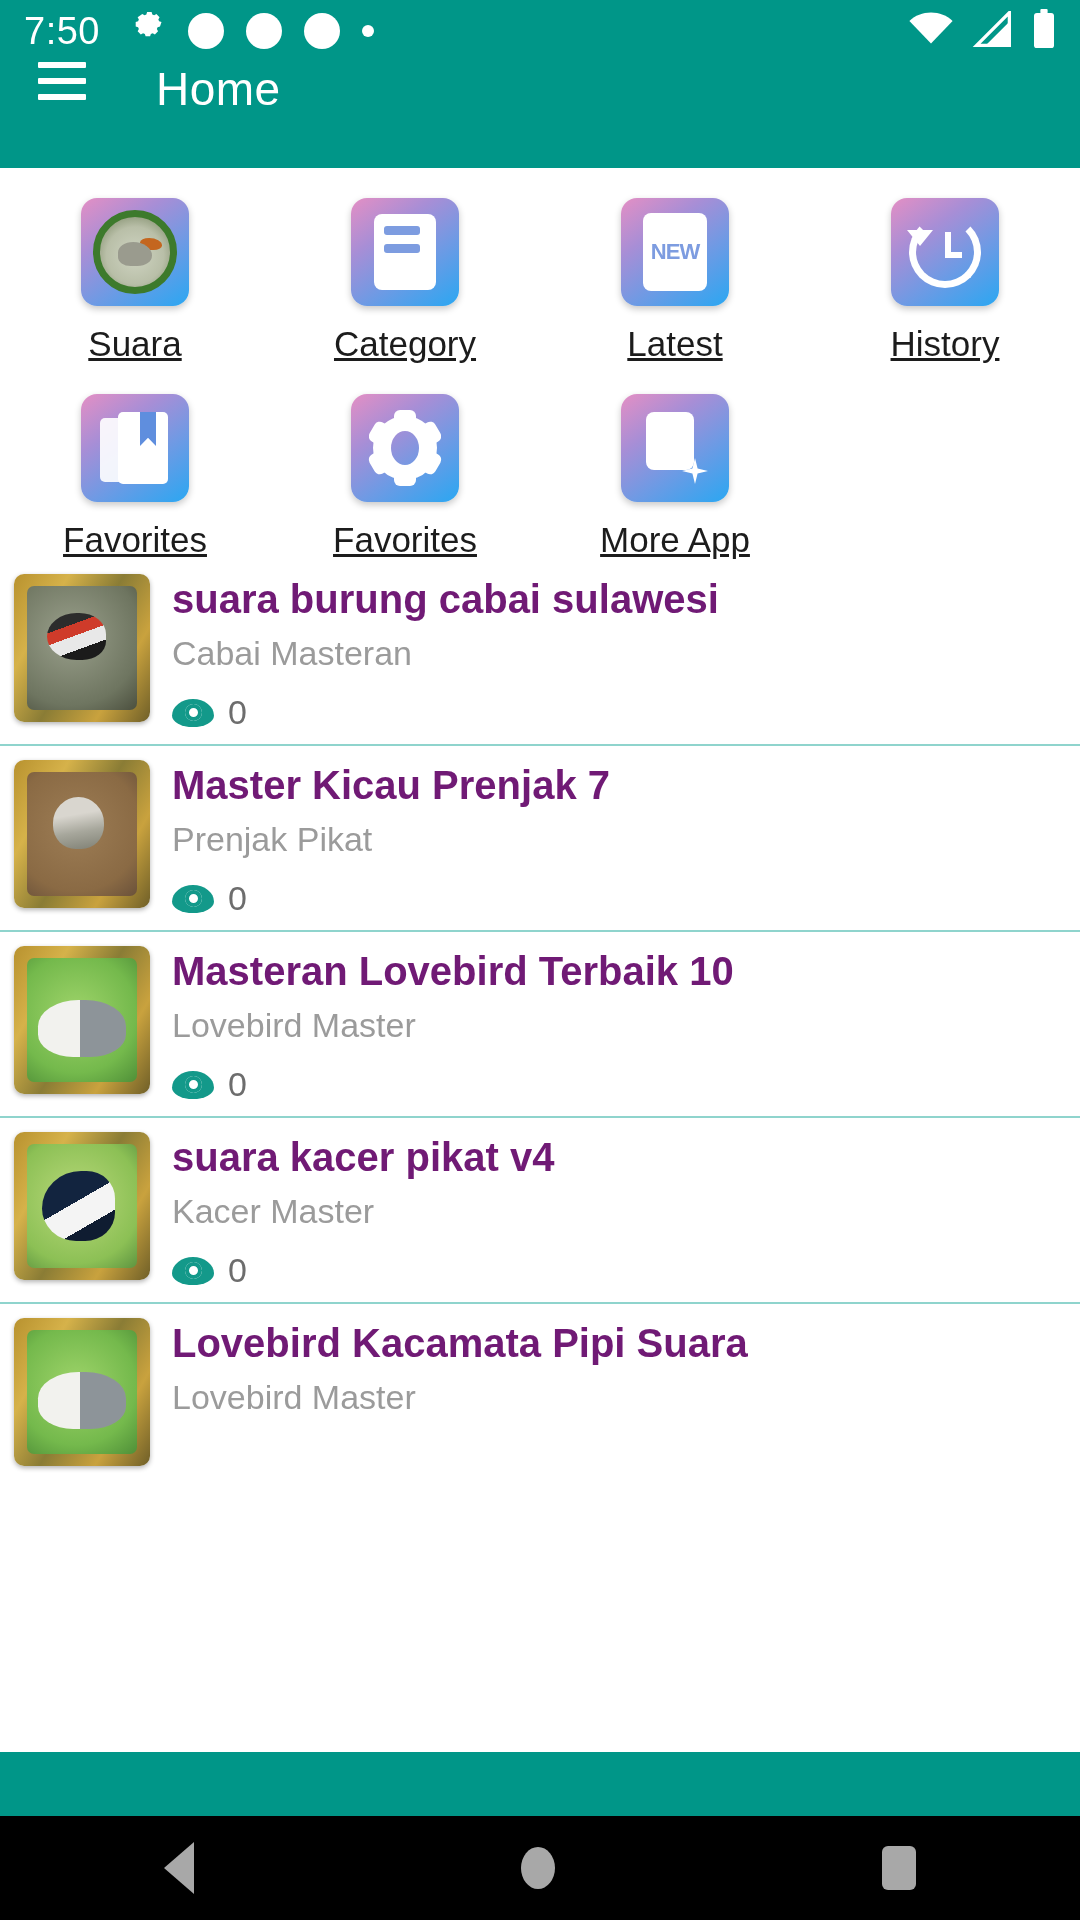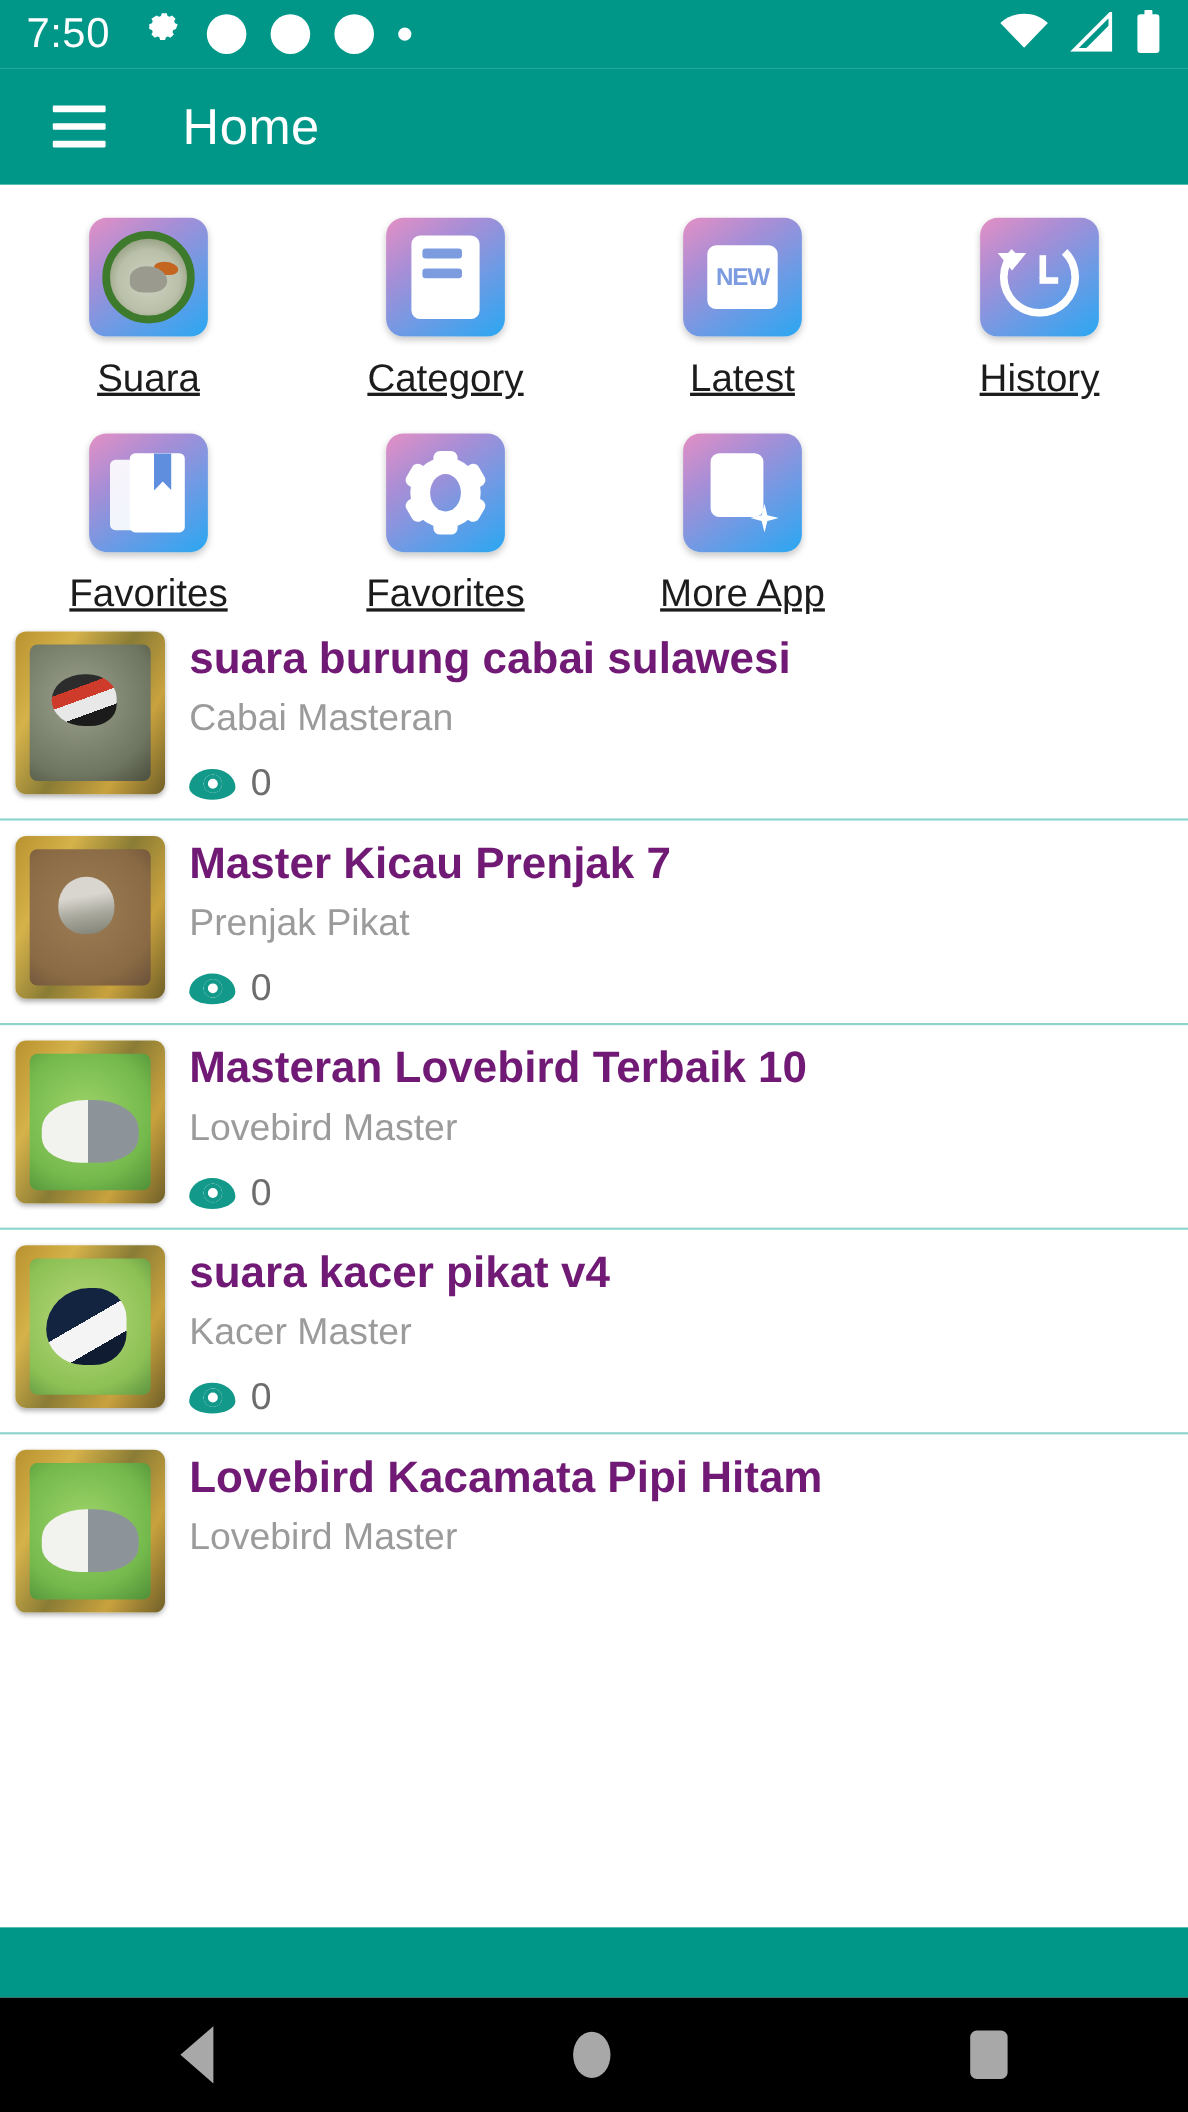--- a/index.html
+++ b/index.html
@@ -19,21 +19,21 @@
   }
   .status-time { font-size:38px; letter-spacing:0.5px; font-weight:400; }
   .status-left-icons { display:flex; align-items:center; gap:22px; margin-left:30px; }
   .sdot { width:36px; height:36px; border-radius:50%; background:#fff; display:block; }
   .sdot.small { width:12px; height:12px; }
   .status-right { margin-left:auto; display:flex; align-items:center; gap:18px; }
 
   
   .appbar {
     height:106px; background:#009688; color:#fff;
-    display:flex; align-items:center; padding:0 48px;
+    display:flex; align-items:flex-start; padding:0 38px;
     flex:0 0 auto;
   }
   .hamburger { width:48px; display:flex; flex-direction:column; gap:10px; cursor:pointer; }
   .hamburger span { display:block; height:6px; background:#fff; border-radius:1px; }
   .appbar-title { font-size:46px; font-weight:400; margin-left:70px; letter-spacing:0.5px; }
 
   
   .content { flex:1 1 auto; background:#fff; overflow:hidden; position:relative; }
 
   .grid { padding:18px 0 0 0; }
@@ -63,21 +63,21 @@
     box-shadow: 16px -10px 0 -6px #c4661f, -14px -14px 0 -13px #8b8a7e;
   }
   .card-glyph {
     width:62px; height:76px; background:#fff; border-radius:8px;
     padding:12px 10px 0 10px;
   }
   .card-glyph i { display:block; height:9px; border-radius:3px; background:#7d9ce0; margin-bottom:9px; }
   .card-glyph i:nth-child(1){ width:36px; }
   .card-glyph i:nth-child(2){ width:36px; }
   .new-glyph {
-    width:64px; height:58px; background:#fff; border-radius:8px;
+    width:64px; height:78px; background:#fff; border-radius:8px;
     display:flex; align-items:center; justify-content:center;
     font-size:22px; font-weight:bold; color:#7d9ce0; letter-spacing:-1px;
     font-family:"Liberation Sans", sans-serif;
   }
   .clock-glyph { width:72px; height:72px; position:relative; }
   .clock-glyph .ring {
     position:absolute; inset:0; border:7px solid #fff; border-radius:50%;
     border-top-color:transparent;
   }
   .clock-glyph .hand1 { position:absolute; left:50%; top:22%; width:6px; height:30%; background:#fff; transform-origin:bottom center;}
@@ -351,21 +351,21 @@
             <span class="meta-count">0</span>
           </div>
         </div>
       </div>
 
       <div class="list-item" style="border-bottom:none;">
         <div class="thumb t5">
             <div class="inner"></div>
           </div>
         <div class="item-text">
-          <div class="item-title">Lovebird Kacamata Pipi Hitam</div>
+          <div class="item-title">Lovebird Kacamata Pipi Suara</div>
           <div class="item-sub">Lovebird Master</div>
         </div>
       </div>
 
     </div>
   </div>
 
   <div class="bottom-teal"></div>
 
   <div class="navbar">

